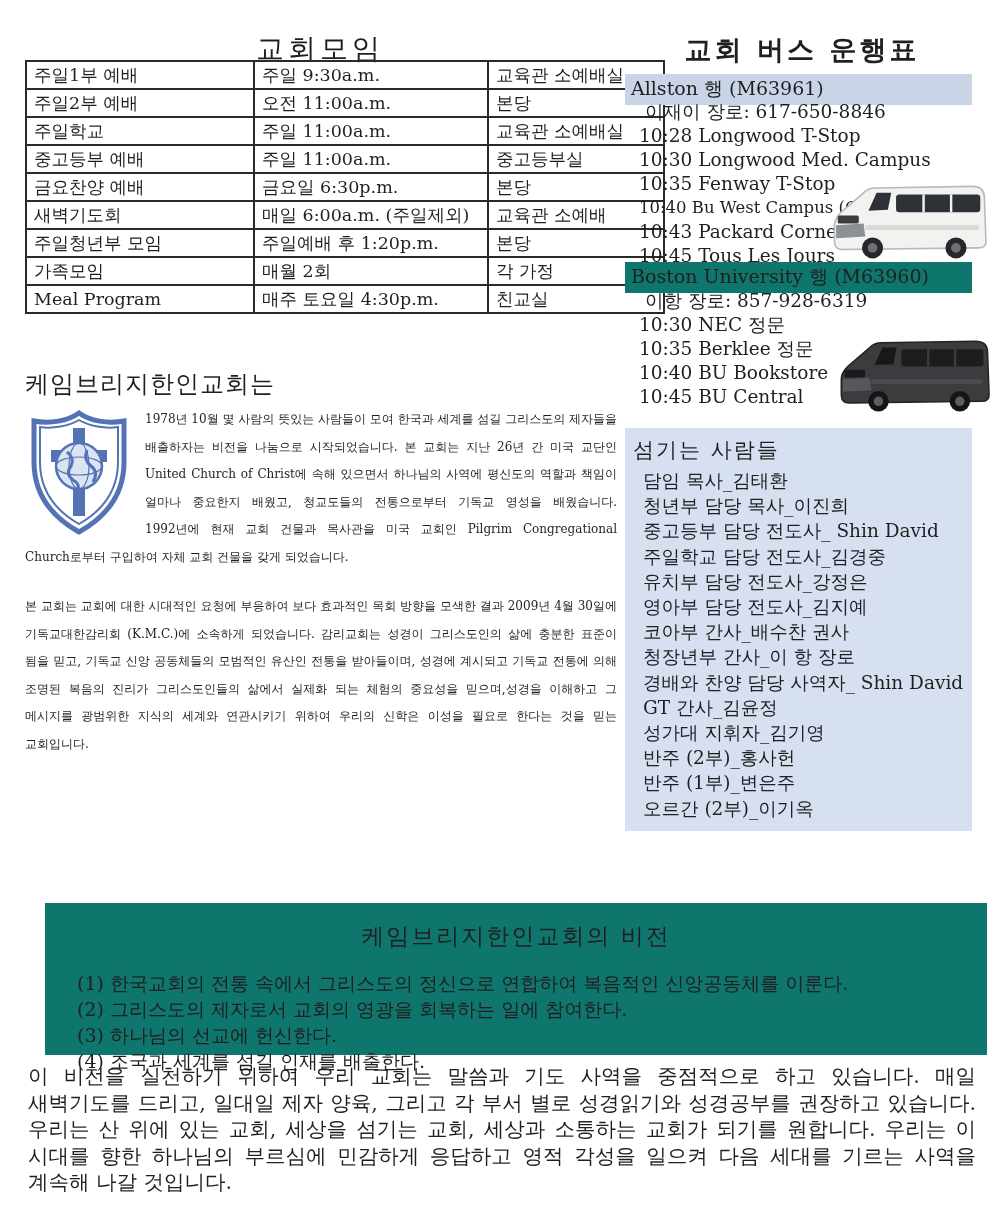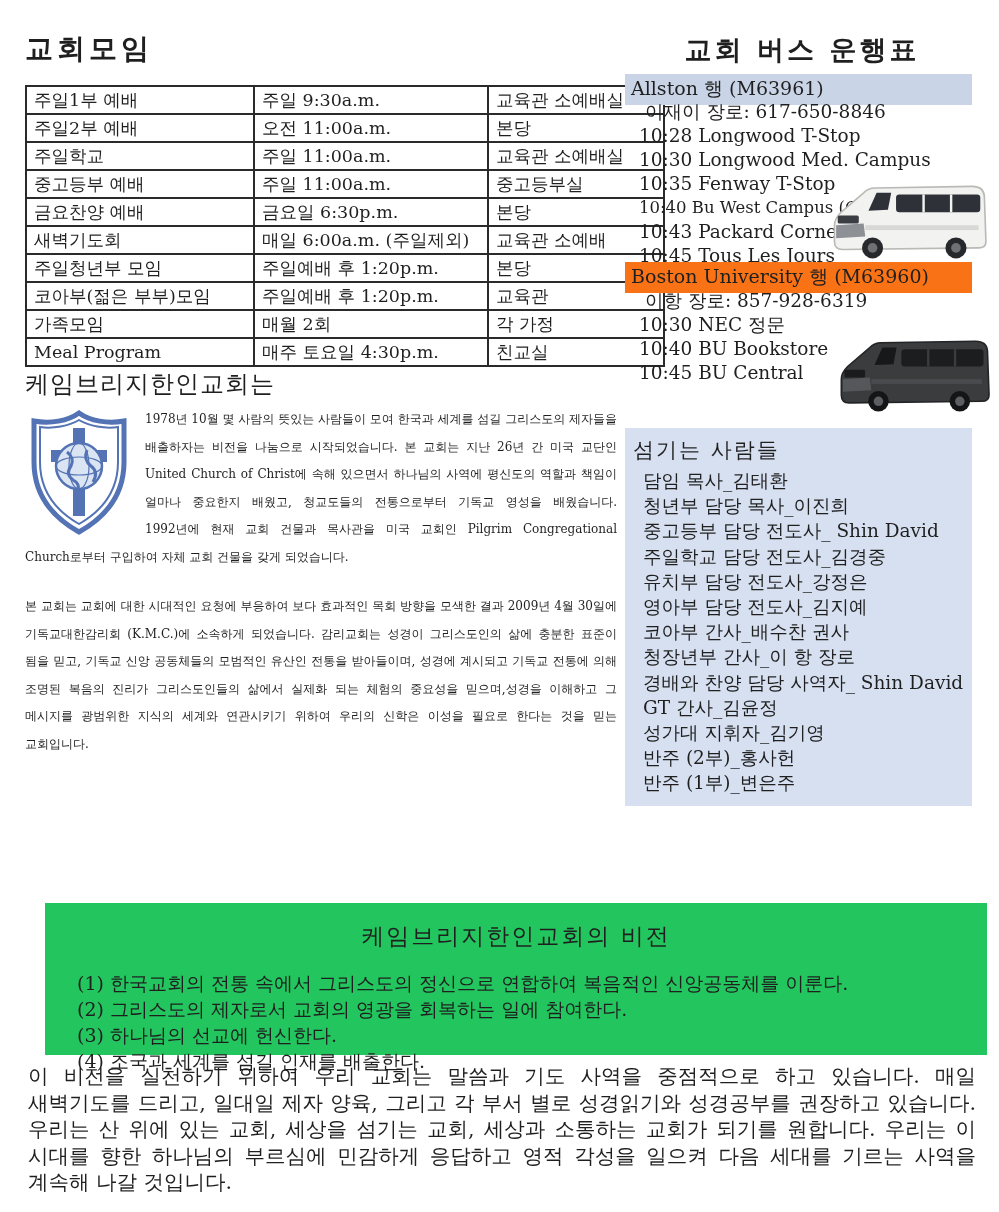--- a/index.html
+++ b/index.html
@@ -2,23 +2,23 @@
 <html><head>
 <meta charset="utf-8">
 <style>
   html,body{margin:0;padding:0;background:#fff;}
   body{width:999px;height:1212px;position:relative;overflow:hidden;
        font-family:"DejaVu Serif","Liberation Serif",serif;color:#1f1f1f;
        -webkit-font-smoothing:antialiased;}
   .abs{position:absolute;}
 
   
-  .meetings-title{left:25px;top:30px;width:590px;
-      font-size:28px;font-weight:bold;letter-spacing:4px;}
-  .meetings-table{left:25px;top:85px;width:590px;border-collapse:collapse;table-layout:fixed;}
+  .meetings-title{left:25px;top:30px;width:590px;text-align:center;
+      font-size:28px;font-weight:normal;letter-spacing:4px;}
+  .meetings-table{left:25px;top:60px;width:590px;border-collapse:collapse;table-layout:fixed;}
   .meetings-table td{border:2px solid #2a2a2a;font-size:17.5px;padding:1px 7px;
       height:23.5px;white-space:nowrap;overflow:hidden;}
   .col-name{width:212px;}
   .col-time{width:218px;}
   .col-place{width:160px;}
 
   
   .about{left:25px;top:368px;width:592px;}
   .about h2{margin:0 0 6px 0;font-size:24px;font-weight:normal;letter-spacing:1px;}
   .about-logo{float:left;width:100px;height:126px;margin:4px 16px 4px 4px;}
@@ -80,25 +80,20 @@
     </tr>
     <tr>
       <td>새벽기도회</td>
       <td>매일 6:00a.m. (주일제외)</td>
       <td>교육관  소예배</td>
     </tr>
     <tr>
       <td>주일청년부 모임</td>
       <td>주일예배 후 1:20p.m.</td>
       <td>본당</td>
-    </tr>
-    <tr>
-      <td>코아부(젊은 부부)모임</td>
-      <td>주일예배 후 1:20p.m.</td>
-      <td>교육관</td>
     </tr>
     <tr>
       <td>가족모임</td>
       <td>매월 2회</td>
       <td>각 가정</td>
     </tr>
     <tr>
       <td>Meal Program</td>
       <td>매주 토요일 4:30p.m.</td>
       <td>친교실</td>
@@ -144,24 +139,25 @@
   <line x1="152" y1="14" x2="152" y2="36" stroke="#f2f2f0" stroke-width="3"></line>
   <path d="M10,52 L44,50 L46,66 L10,68 Z" fill="#8d9094"></path>
   <rect x="12" y="40" width="26" height="10" rx="2" fill="#3a3d42"></rect>
   <circle cx="55" cy="80" r="13" fill="#26282b"></circle>
   <circle cx="55" cy="80" r="6" fill="#6e7074"></circle>
   <circle cx="158" cy="80" r="13" fill="#26282b"></circle>
   <circle cx="158" cy="80" r="6" fill="#6e7074"></circle>
   <rect x="46" y="52" width="140" height="6" fill="#d8d8d5"></rect>
 </svg>
 
-<div class="abs route-header" style="left:625px;top:262px;background:#f97316;">Boston University 행 (M63960)</div>
+<div class="abs route-header" style="left:625px;top:262px;background:#0f766e;">Boston University 행 (M63960)</div>
 <div class="abs" style="left:645px;top:289px;">
   <div class="route-line">이항 장로: 857-928-6319</div>
   <div class="route-line" style="margin-left:-6px">10:30 NEC 정문</div>
+  <div class="route-line" style="margin-left:-6px">10:35 Berklee 정문</div>
   <div class="route-line" style="margin-left:-6px">10:40 BU Bookstore</div>
   <div class="route-line" style="margin-left:-6px">10:45 BU Central</div>
 </div>
 
 <svg class="van" style="left:835px;top:336px;width:158px;height:80px;" viewBox="0 0 200 96">
   <path d="M58,6 L178,4 Q192,4 193,16 L195,72 Q195,80 186,80 L18,82 Q8,82 8,72 L8,52 Q8,44 16,36 L44,12 Q50,6 58,6 Z" fill="#3b3c3e" stroke="#232426" stroke-width="2"></path>
   <path d="M60,12 L50,34 L74,33 L78,12 Z" fill="#17181a"></path>
   <rect x="84" y="14" width="104" height="22" rx="4" fill="#1c1d1f"></rect>
   <line x1="118" y1="14" x2="118" y2="36" stroke="#3b3c3e" stroke-width="3"></line>
   <line x1="152" y1="14" x2="152" y2="36" stroke="#3b3c3e" stroke-width="3"></line>
@@ -182,23 +178,24 @@
   <div class="servant-item">주일학교 담당 전도사_김경중</div>
   <div class="servant-item">유치부 담당 전도사_강정은</div>
   <div class="servant-item">영아부 담당 전도사_김지예</div>
   <div class="servant-item">코아부 간사_배수찬 권사</div>
   <div class="servant-item">청장년부 간사_이 항 장로</div>
   <div class="servant-item">경배와 찬양 담당 사역자_ Shin David</div>
   <div class="servant-item">GT 간사_김윤정</div>
   <div class="servant-item">성가대 지휘자_김기영</div>
   <div class="servant-item">반주 (2부)_홍사헌</div>
   <div class="servant-item">반주 (1부)_변은주</div>
-</div>
-
-<div class="abs vision" style="background:#22c55e;">
+  <div class="servant-item">오르간 (2부)_이기옥</div>
+</div>
+
+<div class="abs vision" style="background:#0f766e;">
   <div class="vision-title">케임브리지한인교회의 비전</div>
   <div class="vision-item">(1) 한국교회의 전통 속에서 그리스도의 정신으로 연합하여 복음적인 신앙공동체를 이룬다.</div>
   <div class="vision-item">(2) 그리스도의 제자로서 교회의 영광을 회복하는 일에 참여한다.</div>
   <div class="vision-item">(3) 하나님의 선교에 헌신한다.</div>
   <div class="vision-item">(4) 조국과 세계를 섬길 인재를 배출한다.</div>
 </div>
 
 <div class="abs closing">이 비전을 실천하기 위하여 우리 교회는 말씀과 기도 사역을 중점적으로 하고 있습니다. 매일 새벽기도를 드리고, 일대일 제자 양육, 그리고 각 부서 별로 성경읽기와 성경공부를 권장하고 있습니다. 우리는 산 위에 있는 교회, 세상을 섬기는 교회, 세상과 소통하는 교회가 되기를 원합니다. 우리는 이 시대를 향한 하나님의 부르심에 민감하게 응답하고 영적 각성을 일으켜 다음 세대를 기르는 사역을 계속해 나갈 것입니다.</div>
 
 </body></html>

